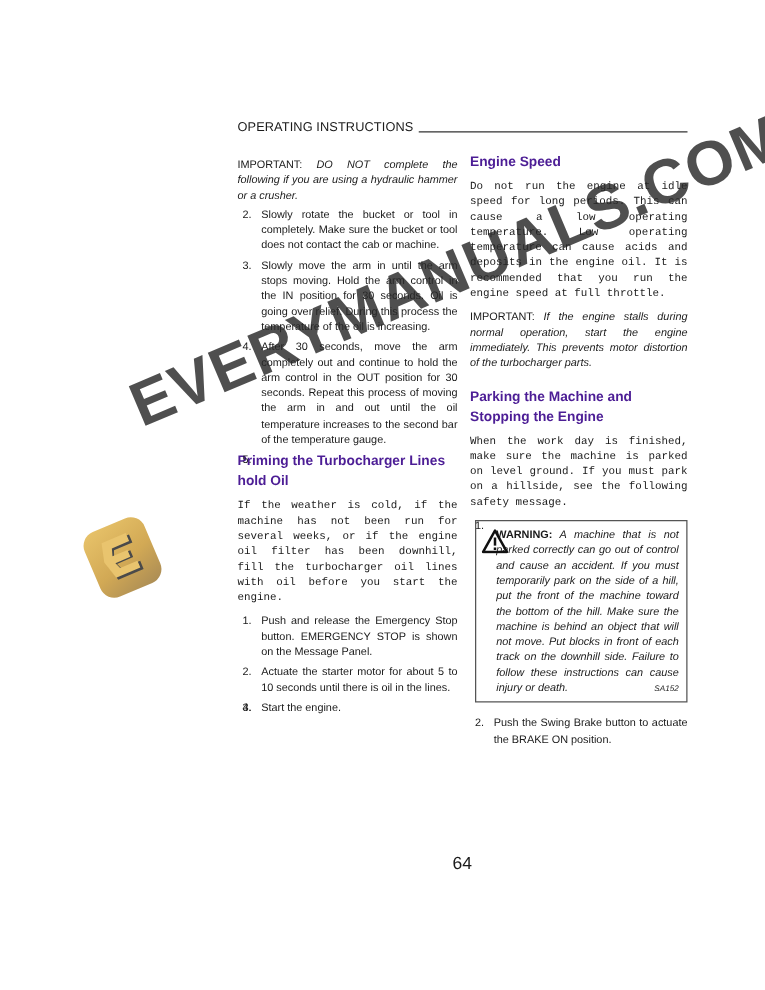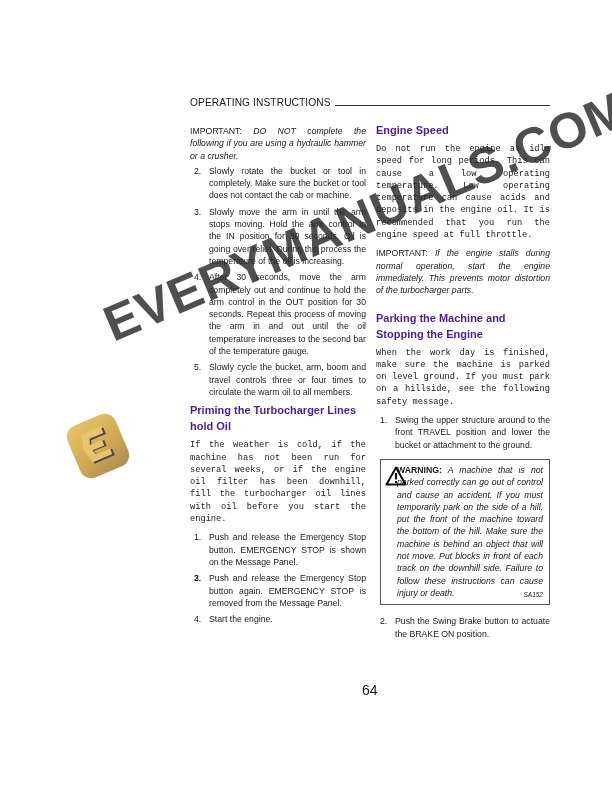--- a/index.html
+++ b/index.html
@@ -155,38 +155,37 @@
       <li>
         <span class="num">3.</span>
         <span>Slowly move the arm in until the arm stops moving. Hold the arm control in the IN position for 30 seconds. Oil is going over relief. During this process the temperature of the oil is increasing.</span>
       </li>
       <li>
         <span class="num">4.</span>
         <span>After 30 seconds, move the arm completely out and continue to hold the arm control in the OUT position for 30 seconds. Repeat this process of moving the arm in and out until the oil temperature increases to the second bar of the temperature gauge.</span>
       </li>
       <li>
         <span class="num">5.</span>
-        <span>Slowly cycle the bucket, arm, boom and travel controls three or four times to circulate the warm oil to all members.</span>
       </li>
     </ol>
 
     <h2>Priming the Turbocharger Lines hold Oil</h2>
     <p class="body">If the weather is cold, if the machine has not been run for several weeks, or if the engine oil filter has been downhill, fill the turbocharger oil lines with oil before you start the engine.</p>
 
     <ol class="steps">
       <li>
         <span class="num">1.</span>
         <span>Push and release the Emergency Stop button. EMERGENCY STOP is shown on the Message Panel.</span>
       </li>
       <li>
         <span class="num">2.</span>
+        <span>Actuate the starter motor for about 5 to 10 seconds until there is oil in the lines.</span>
       </li>
       <li>
         <span class="num">3.</span>
-        <span>Push and release the Emergency Stop button again. EMERGENCY STOP is removed from the Message Panel.</span>
       </li>
       <li>
         <span class="num">4.</span>
         <span>Start the engine.</span>
       </li>
     </ol>
   </div>
 
   <div class="col col-right">
     <h2>Engine Speed</h2>
@@ -197,21 +196,20 @@
     </p>
 
     <div class="spacer-h2"></div>
 
     <h2>Parking the Machine and Stopping the Engine</h2>
     <p class="body">When the work day is finished, make sure the machine is parked on level ground. If you must park on a hillside, see the following safety message.</p>
 
     <ol class="steps">
       <li>
         <span class="num">1.</span>
-        <span>Swing the upper structure around to the front TRAVEL position and lower the bucket or attachment to the ground.</span>
       </li>
     </ol>
 
     <div class="warning-box">
       <span class="icon">
         <svg width="22" height="20" viewBox="0 0 22 20">
           <polygon points="11,1.5 20.5,18.5 1.5,18.5" fill="none" stroke="#111" stroke-width="2" stroke-linejoin="round"></polygon>
           <rect x="10" y="7" width="2" height="6.5" fill="#111"></rect>
           <rect x="10" y="15" width="2" height="2" fill="#111"></rect>
         </svg>

